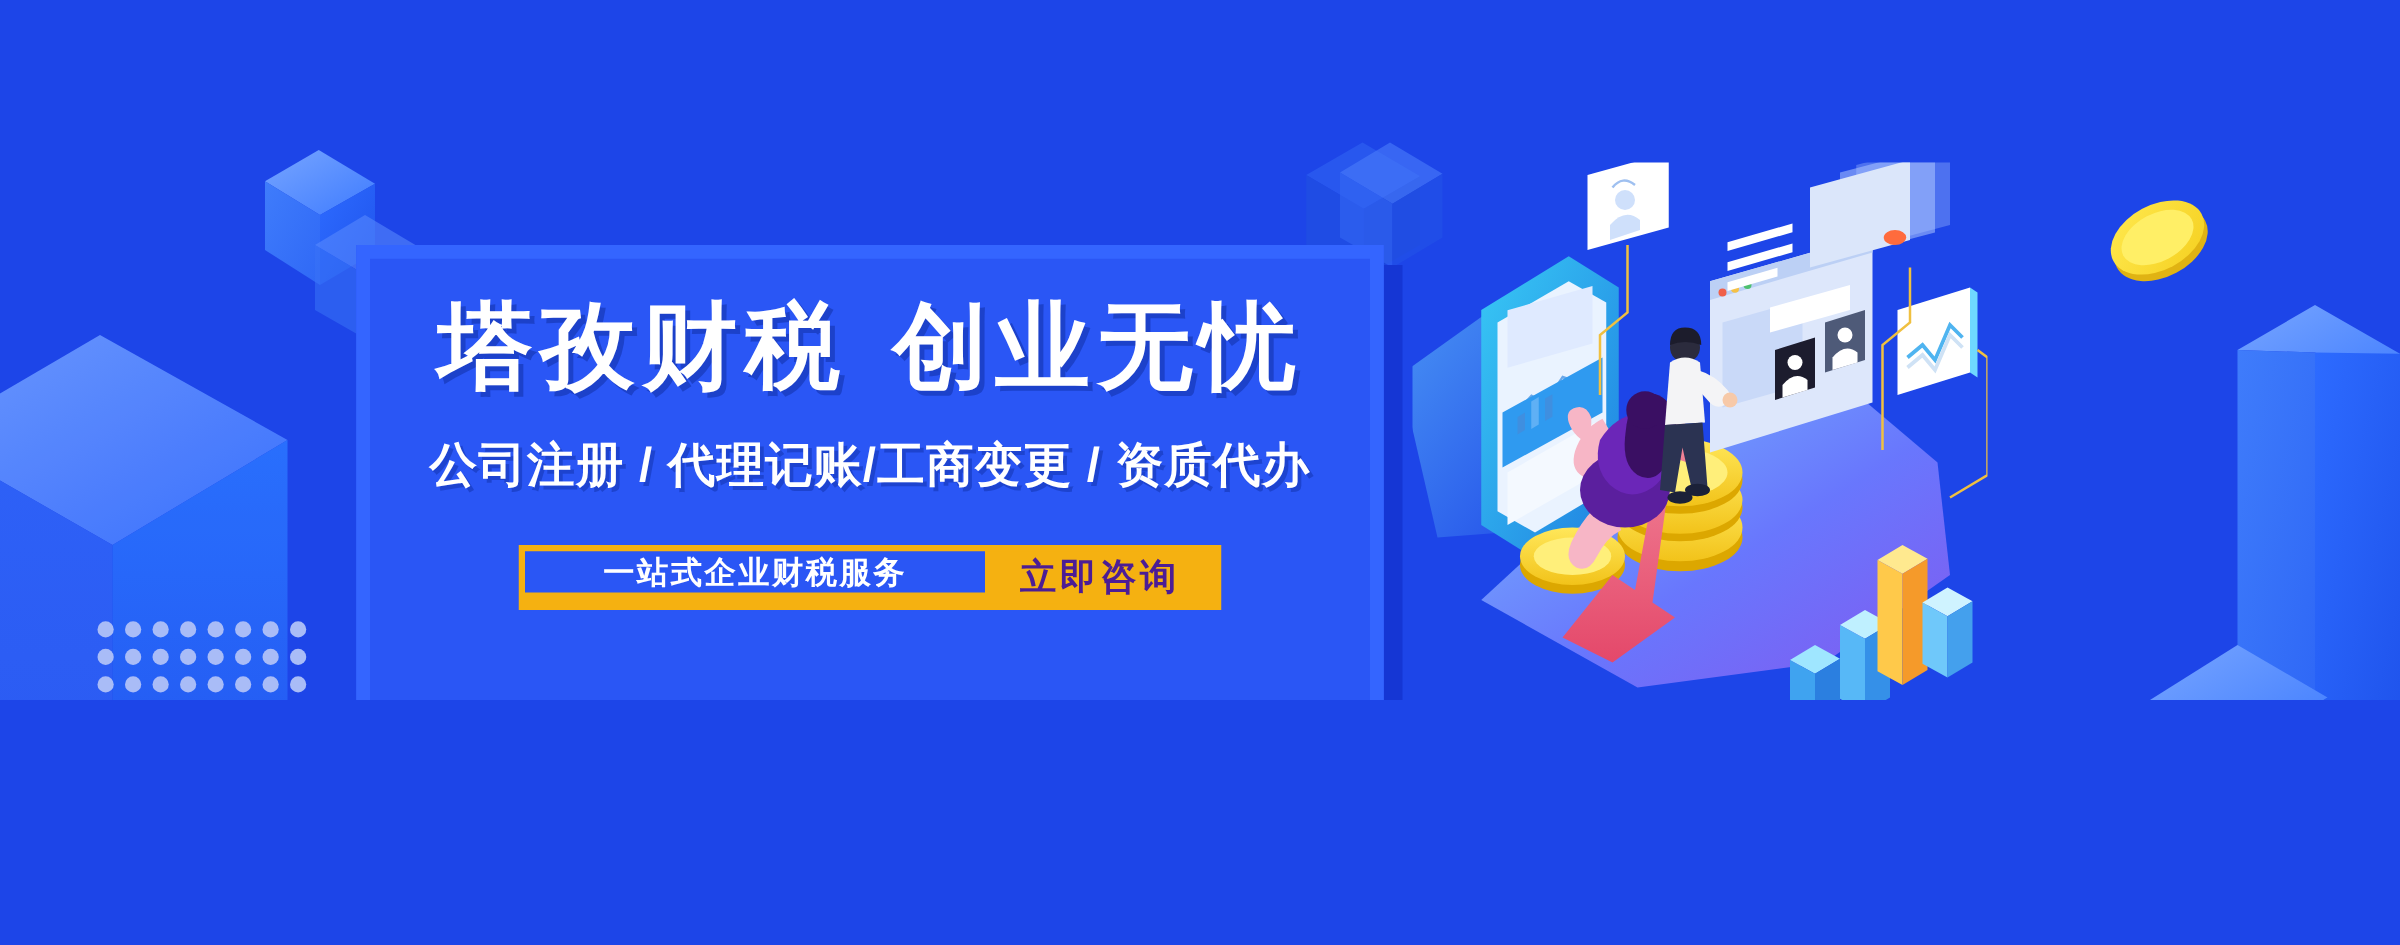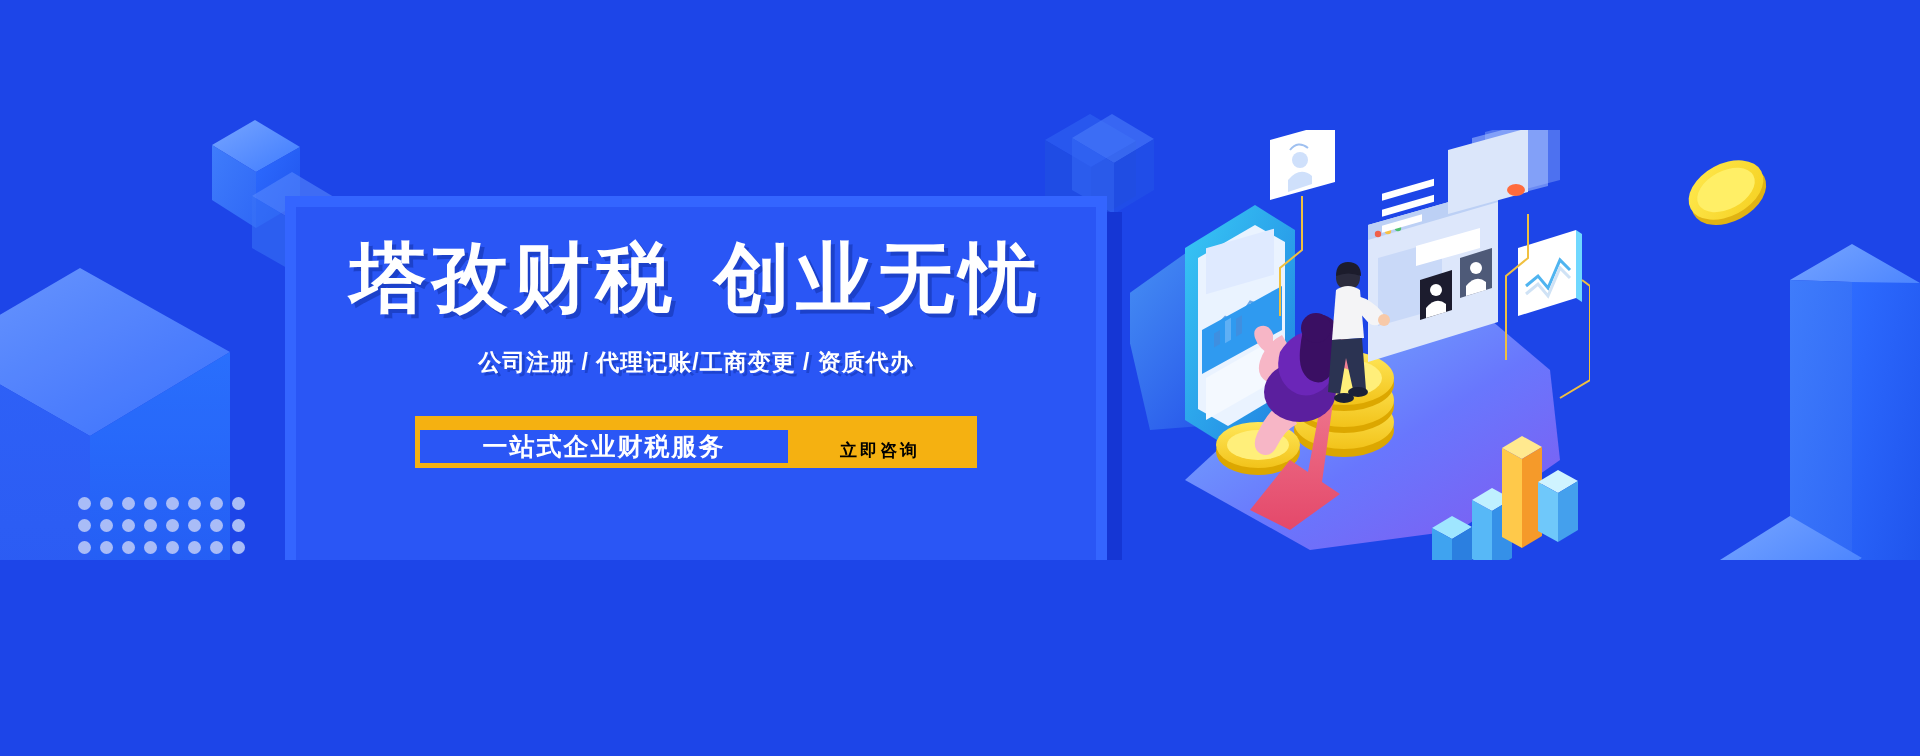--- a/index.html
+++ b/index.html
@@ -80,32 +80,32 @@
     font-weight: bold;
     letter-spacing: 6px;
     line-height: 1.15;
     text-shadow: 4px 4px 0 rgba(10,40,150,0.45);
     white-space: nowrap;
   }
   #headline .gap { display: inline-block; width: 36px; }
 
   #subtitle {
     color: #ffffff;
-    font-size: 23px;
+    font-size: 38px;
     font-weight: bold;
     letter-spacing: 1px;
     margin-top: 26px;
     text-shadow: 3px 3px 0 rgba(10,40,150,0.40);
     white-space: nowrap;
   }
 
   #cta-row {
     margin-top: 38px;
     display: flex;
-    align-items: flex-end;
+    align-items: flex-start;
     background: #f5b111;
     height: 52px;
     padding: 5px;
     box-sizing: border-box;
     width: 562px;
   }
   #cta-tagline {
     flex: 0 0 368px;
     background: #2a56f5;
     color: #ffffff;
@@ -113,22 +113,22 @@
     font-weight: bold;
     letter-spacing: 2px;
     display: flex;
     align-items: center;
     justify-content: center;
     white-space: nowrap;
   }
   #cta-button {
     flex: 1;
     background: #f5b111;
-    color: #000000;
-    font-size: 17px;
+    color: #4c1d95;
+    font-size: 29px;
     font-weight: bold;
     letter-spacing: 3px;
     display: flex;
     align-items: center;
     justify-content: center;
     cursor: pointer;
     white-space: nowrap;
     border: none;
     font-family: inherit;
   }

